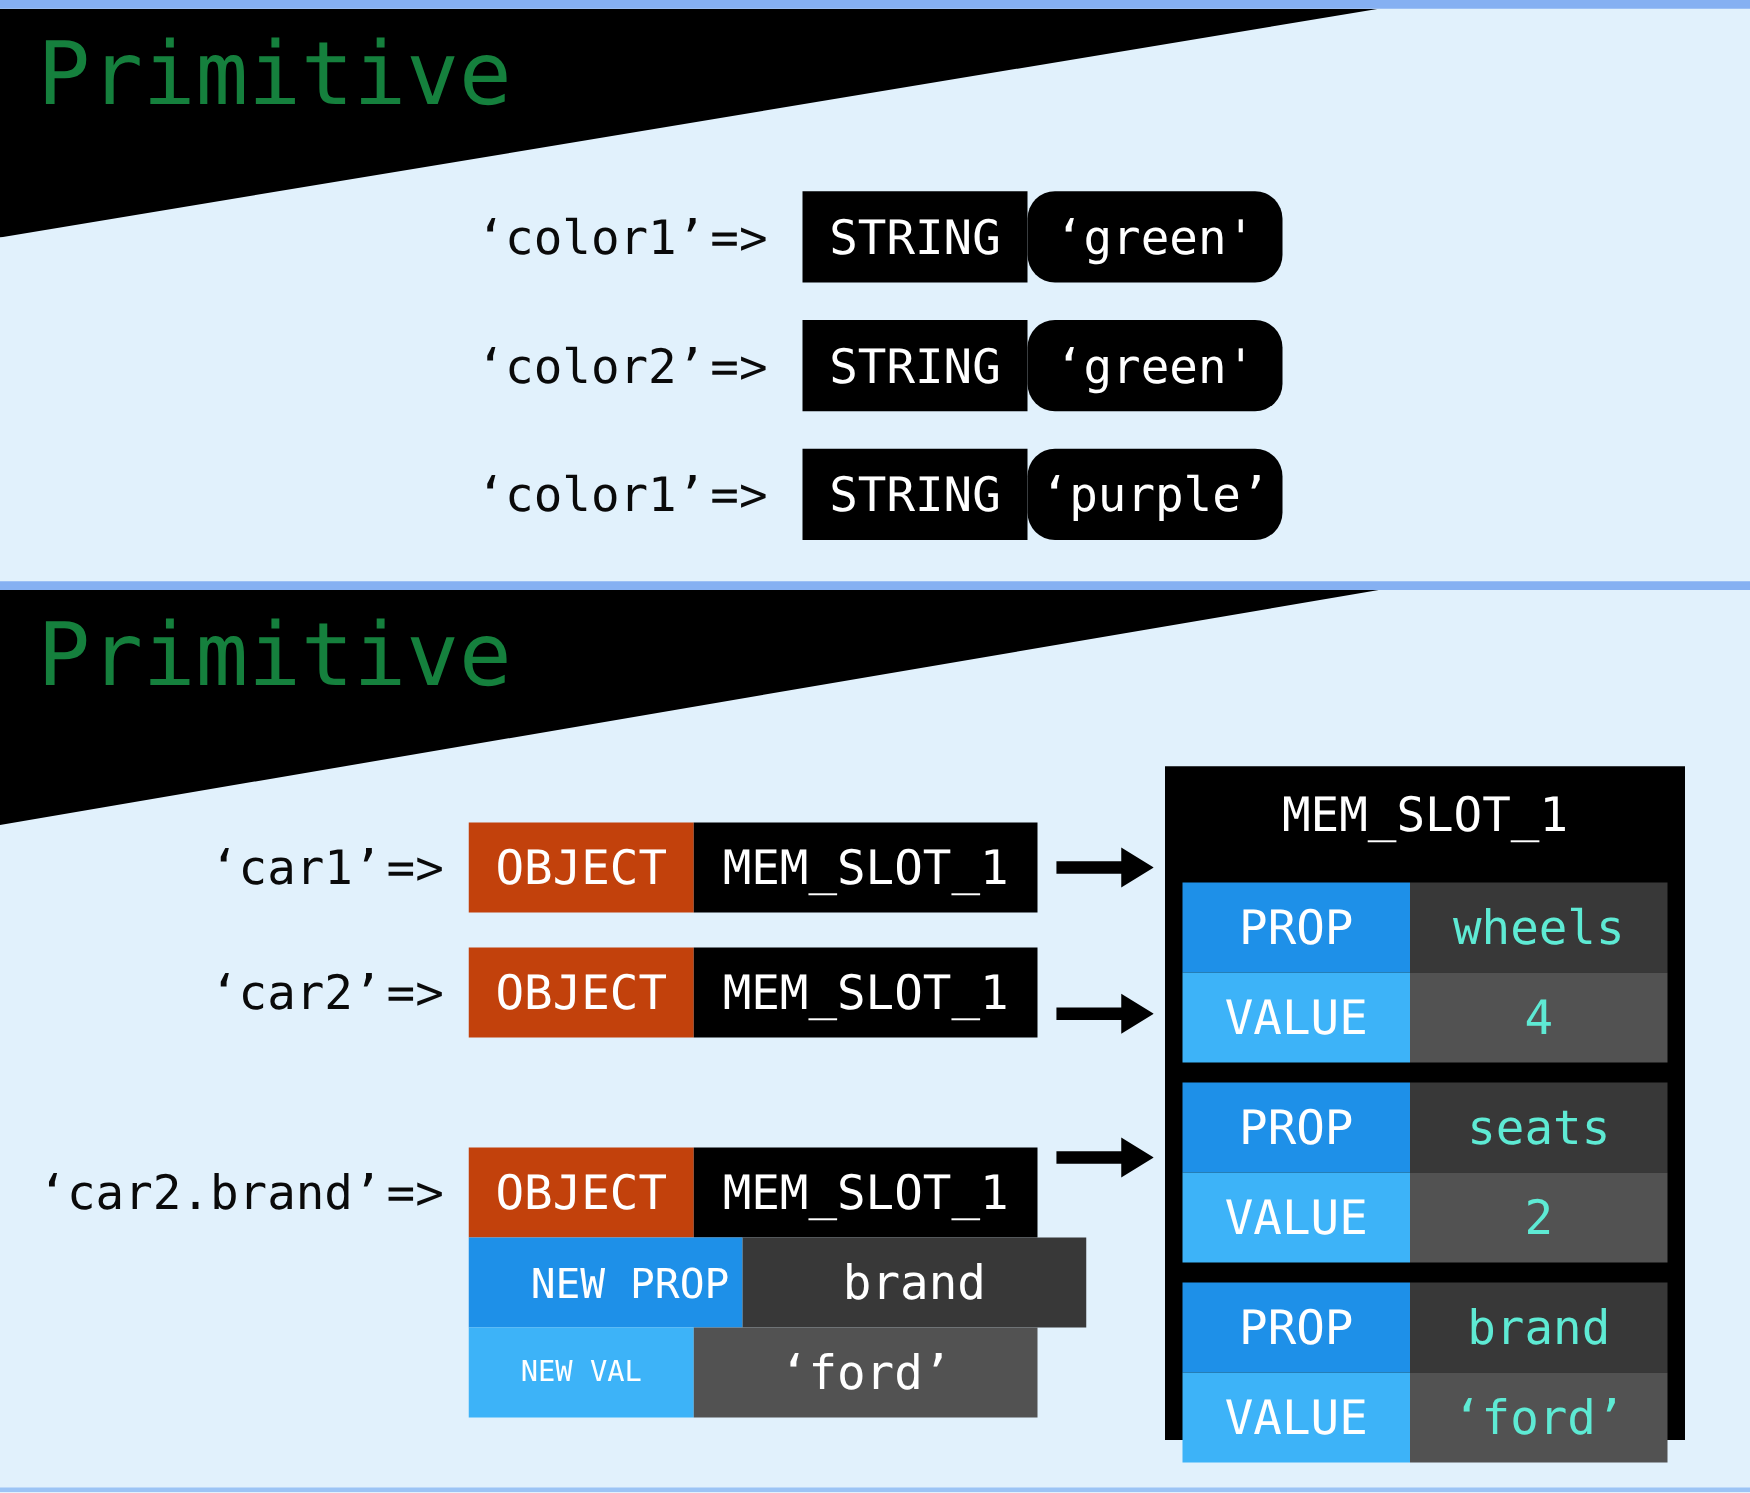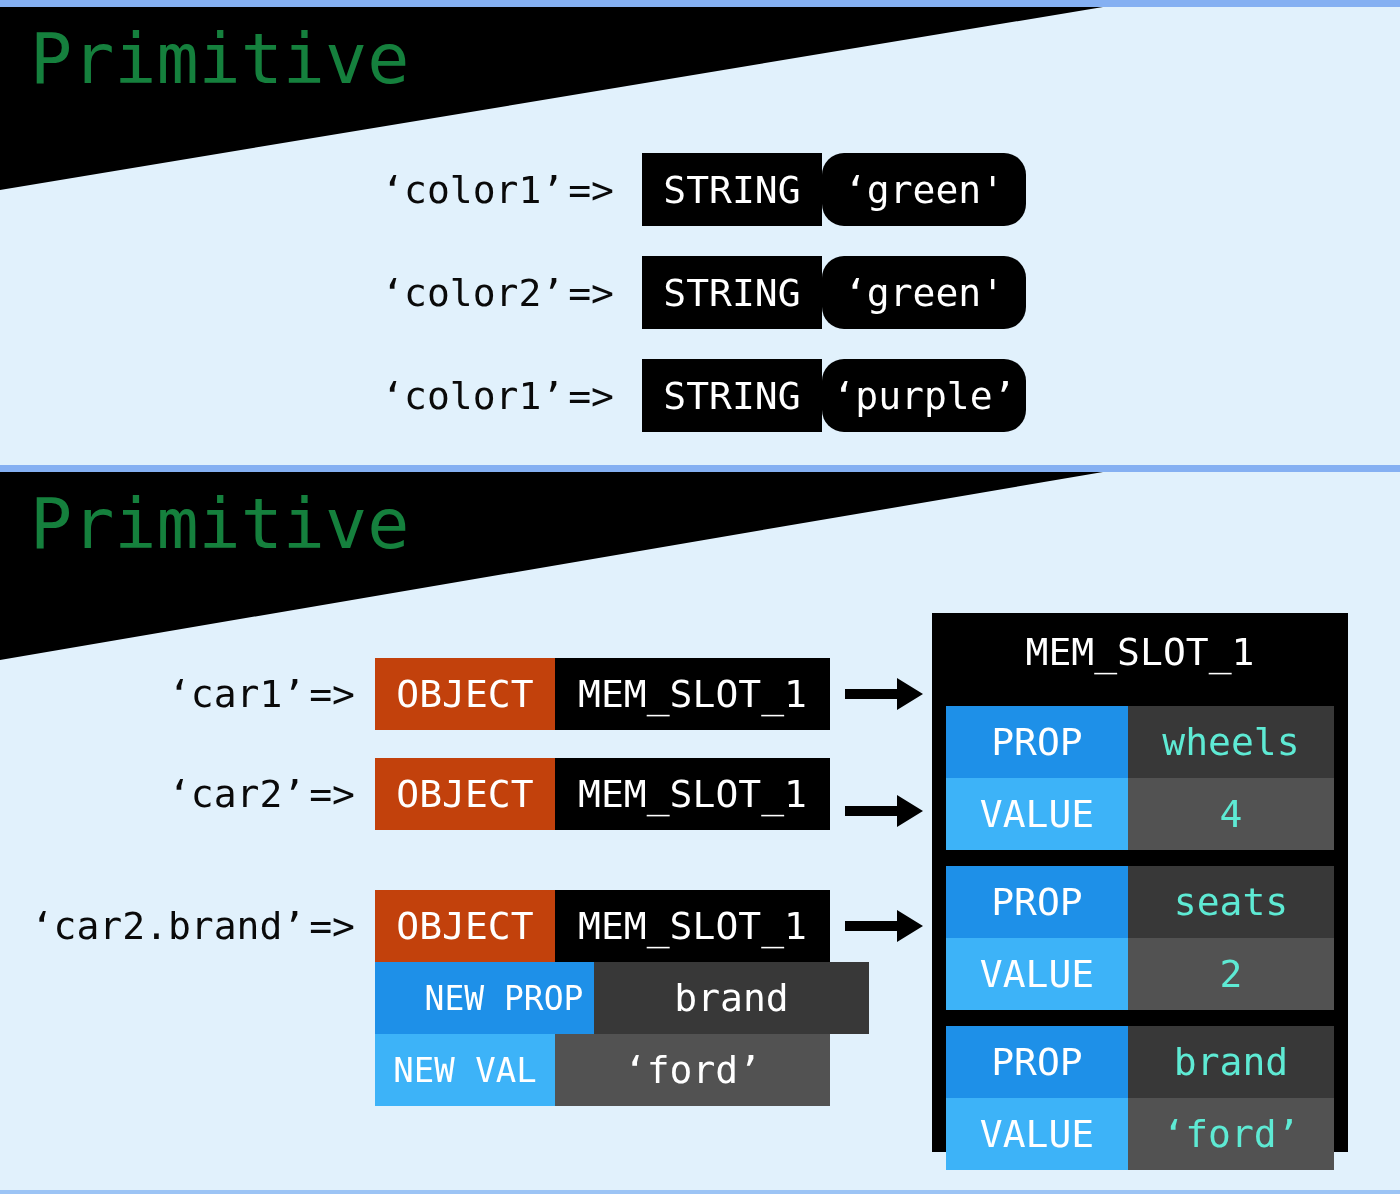--- a/index.html
+++ b/index.html
@@ -25,31 +25,31 @@
   .var-label{color:#0a0a0a;font-size:38px;white-space:nowrap;}
   .fat-arrow{color:#0a0a0a;font-size:38px;}
 
   .cell{display:flex;align-items:center;justify-content:center;
         color:#fff;font-size:38px;white-space:nowrap;}
   .cell.type-string{width:180px;background:#000000;}
   .cell.val-black {width:204px;background:#000;border-radius:22px;}
   .cell.type-object{width:180px;background:#c2410c;}
   .cell.slot-black{width:275px;background:#000;}
   .cell.new-prop{width:180px;background:#1e90e8;font-size:33px;padding-left:39px;}
-  .cell.new-val {width:180px;background:#3db3f8;font-size:34px;}
+  .cell.new-val {width:180px;background:#3db3f8;font-size:23px;}
   .cell.gray-dark {width:275px;background:#383838;}
   .cell.gray-light{width:275px;background:#525252;}
 
   
   .prim-row .label-group{flex:0 0 614px;margin-right:28px;}
 
   
   .ref-row .label-group{flex:0 0 355px;margin-right:20px;}
 
-  .stack{position:absolute;left:0;top:890px;}
+  .stack{position:absolute;left:0;top:918px;}
   .stack .srow{display:flex;height:72px;}
   .stack .label-spacer{flex:0 0 355px;margin-right:20px;}
 
   .ptr-arrow{position:absolute;width:78px;height:34px;}
   .ptr-arrow svg{display:block;}
 
   .mem-table{
     position:absolute;left:932px;top:613px;width:416px;height:539px;
     background:#000;
   }

